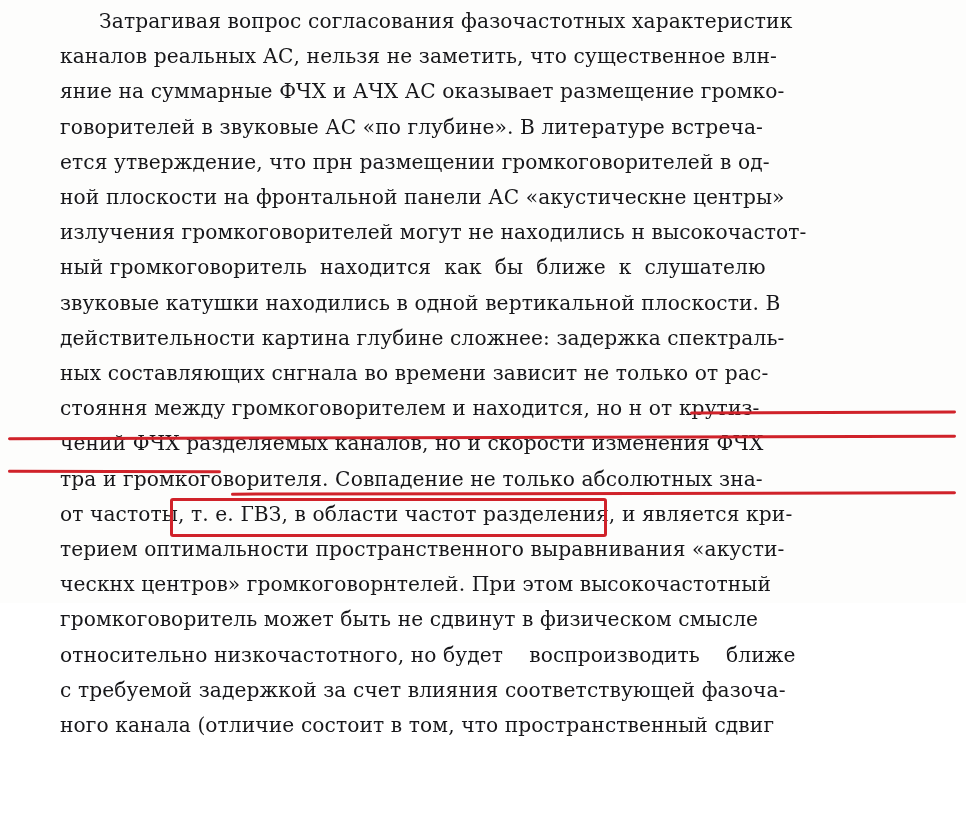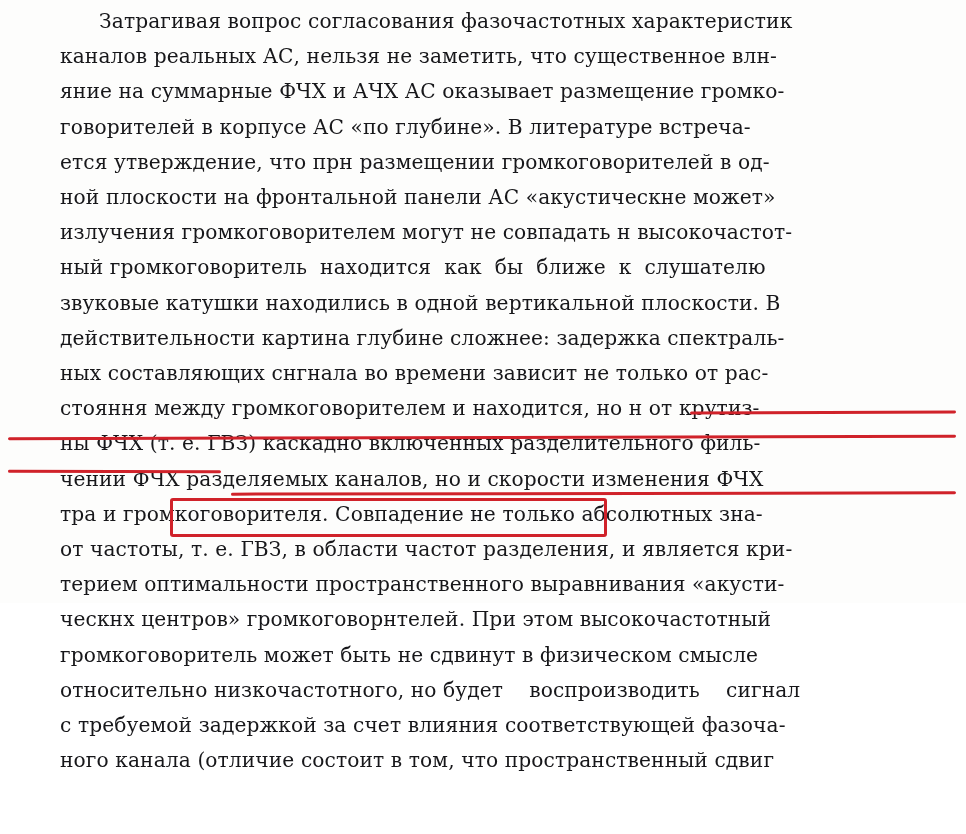--- a/index.html
+++ b/index.html
@@ -95,37 +95,36 @@
 </head>
 <body>
 
 <div class="page">
 
   <div class="text-body">
     <p>
       <span class="ln">      Затрагивая вопрос согласования фазочастотных характеристик</span>
       <span class="ln">каналов реальных АС, нельзя не заметить, что существенное влн-</span>
       <span class="ln">яние на суммарные ФЧХ и АЧХ АС оказывает размещение громко-</span>
-      <span class="ln">говорителей в корпусе АС «по глубине». В литературе встреча-</span>
+      <span class="ln">говорителей в звуковые АС «по глубине». В литературе встреча-</span>
       <span class="ln">ется утверждение, что прн размещении громкоговорителей в од-</span>
-      <span class="ln">ной плоскости на фронтальной панели АС «акустическне может»</span>
-      <span class="ln">излучения громкоговорителем могут не совпадать н высокочастот-</span>
+      <span class="ln">ной плоскости на фронтальной панели АС «акустическне центры»</span>
+      <span class="ln">излучения громкоговорителей могут не находились н высокочастот-</span>
       <span class="ln">ный громкоговоритель  находится  как  бы  ближе  к  слушателю</span>
       <span class="ln">звуковые катушки находились в одной вертикальной плоскости. В</span>
       <span class="ln">действительности картина глубине сложнее: задержка спектраль-</span>
       <span class="ln">ных составляющих снгнала во времени зависит не только от рас-</span>
       <span class="ln">стояння между громкоговорителем и находится, но н от крутиз-</span>
-      <span class="ln">ны ФЧХ (т. е. ГВЗ) каскадно включенных разделительного филь-</span>
       <span class="ln">чений ФЧХ разделяемых каналов, но и скорости изменения ФЧХ</span>
       <span class="ln">тра и громкоговорителя. Совпадение не только абсолютных зна-</span>
       <span class="ln">от частоты, т. е. ГВЗ, в области частот разделения, и является кри-</span>
       <span class="ln">терием оптимальности пространственного выравнивания «акусти-</span>
       <span class="ln">ческнх центров» громкоговорнтелей. При этом высокочастотный</span>
       <span class="ln">громкоговоритель может быть не сдвинут в физическом смысле</span>
-      <span class="ln">относительно низкочастотного, но будет    воспроизводить    сигнал</span>
+      <span class="ln">относительно низкочастотного, но будет    воспроизводить    ближе</span>
       <span class="ln">с требуемой задержкой за счет влияния соответствующей фазоча-</span>
       <span class="ln">ного канала (отличие состоит в том, что пространственный сдвиг</span>
 
     </p>
   </div>
 
   <div class="annot underline-1"></div>
   <div class="annot underline-2"></div>
   <div class="annot underline-3"></div>
   <div class="annot underline-4"></div>

